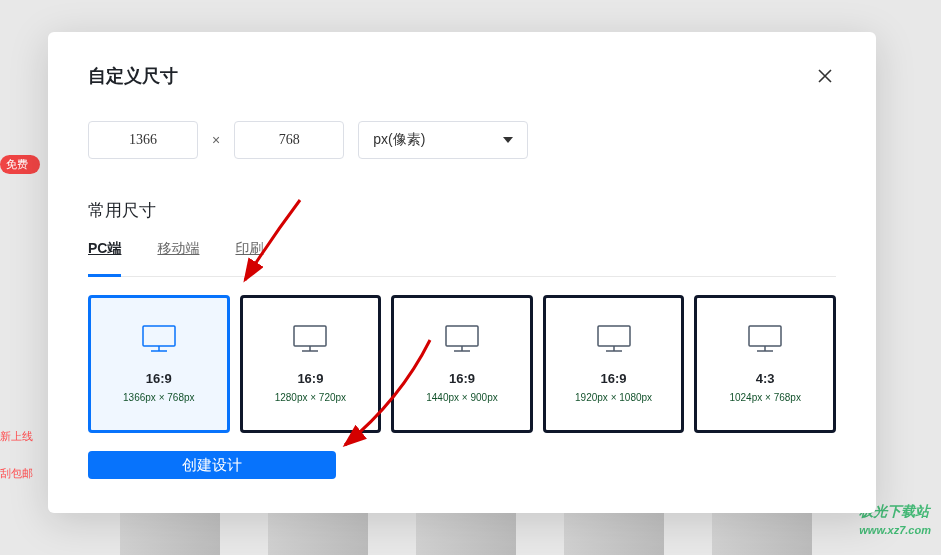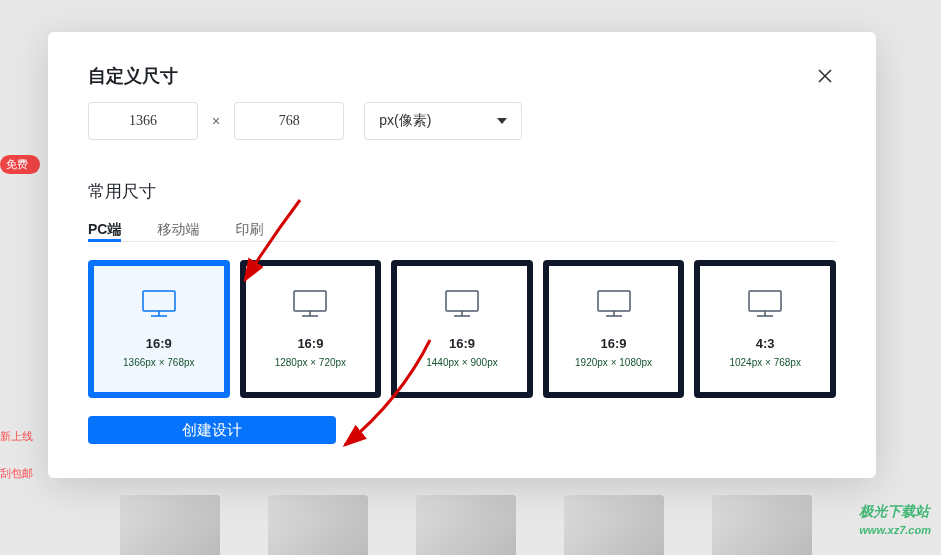--- a/index.html
+++ b/index.html
@@ -66,21 +66,21 @@
       width: 828px;
       background: #fff;
       border-radius: 6px;
       box-shadow: 0 8px 40px rgba(0,0,0,0.15);
       padding: 32px 40px 34px;
     }
     .modal-header {
       display: flex;
       justify-content: space-between;
       align-items: center;
-      margin-bottom: 14px;
+      margin-bottom: 33px;
     }
     .modal-title {
       font-size: 18px;
       font-weight: 600;
       color: #1f2329;
     }
     .close-btn {
       width: 22px;
       height: 22px;
       display: flex;
@@ -104,68 +104,68 @@
       font-size: 14px;
       color: #333;
       outline: none;
       font-family: Liberation Serif, serif;
     }
     .dim-times {
       color: #666;
       font-size: 14px;
     }
     .unit-select {
-      width: 158px;
+      width: 170px;
       height: 38px;
       border: 1px solid #dcdfe6;
       border-radius: 4px;
       padding: 0 14px;
       display: flex;
       align-items: center;
       justify-content: space-between;
       font-size: 14px;
       color: #333;
       cursor: pointer;
       background: #fff;
-      margin-left: 6px;
     }
     .section-title {
       font-size: 17px;
       font-weight: 400;
       color: #1f2329;
       margin-bottom: 18px;
     }
     .tabs {
       display: flex;
       gap: 36px;
       border-bottom: 1px solid #e8e8e8;
       margin-bottom: 18px;
     }
     .tab {
       font-size: 14px;
       color: #666;
-      padding-bottom: 0;
+      padding-bottom: 16px;
       cursor: pointer;
       border-bottom: 3px solid transparent;
       margin-bottom: -1px;
+      text-decoration: underline;
     }
     .tab.active {
       color: #1f2329;
       font-weight: 600;
       border-bottom-color: #0773fc;
     }
     .size-grid {
       display: flex;
       gap: 10px;
       margin-bottom: 18px;
     }
     .size-card {
       flex: 1;
       height: 138px;
-      border: 6px solid #0f172a;
+      border: 3px solid #0f172a;
       border-radius: 4px;
       display: flex;
       flex-direction: column;
       align-items: center;
       justify-content: center;
       cursor: pointer;
       background: #fff;
     }
     .size-card.selected {
       border-color: #0773fc;

